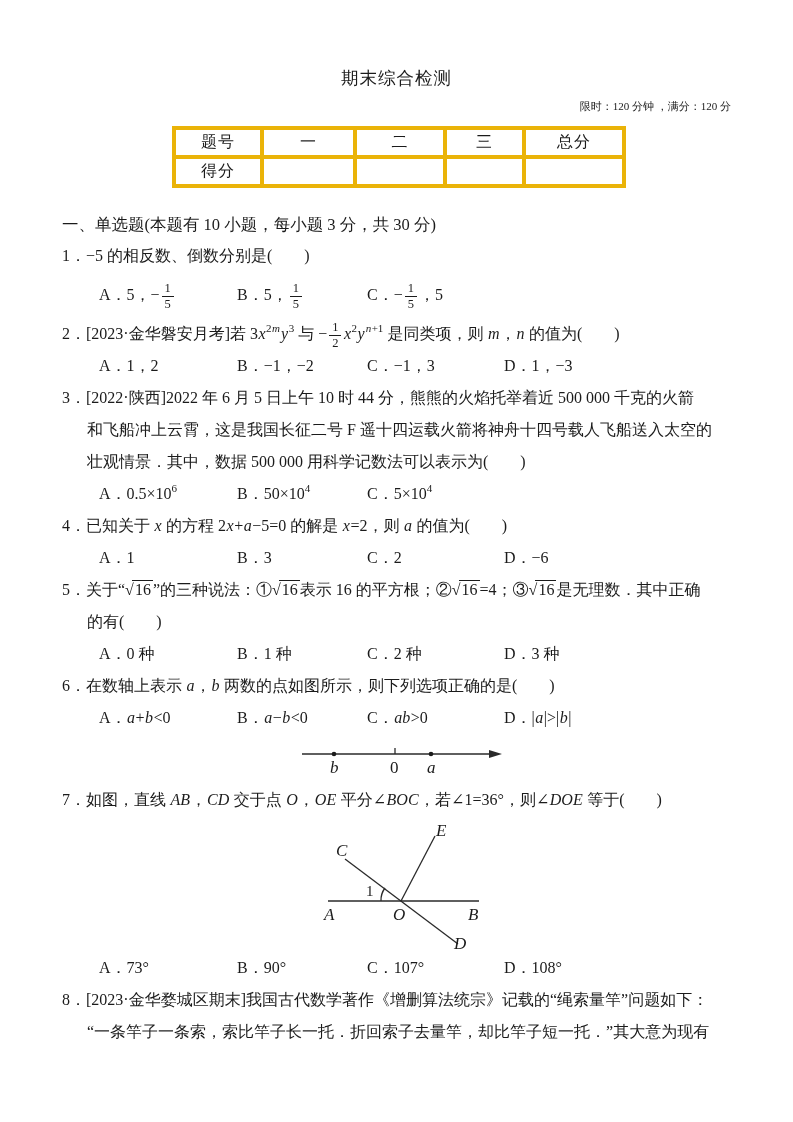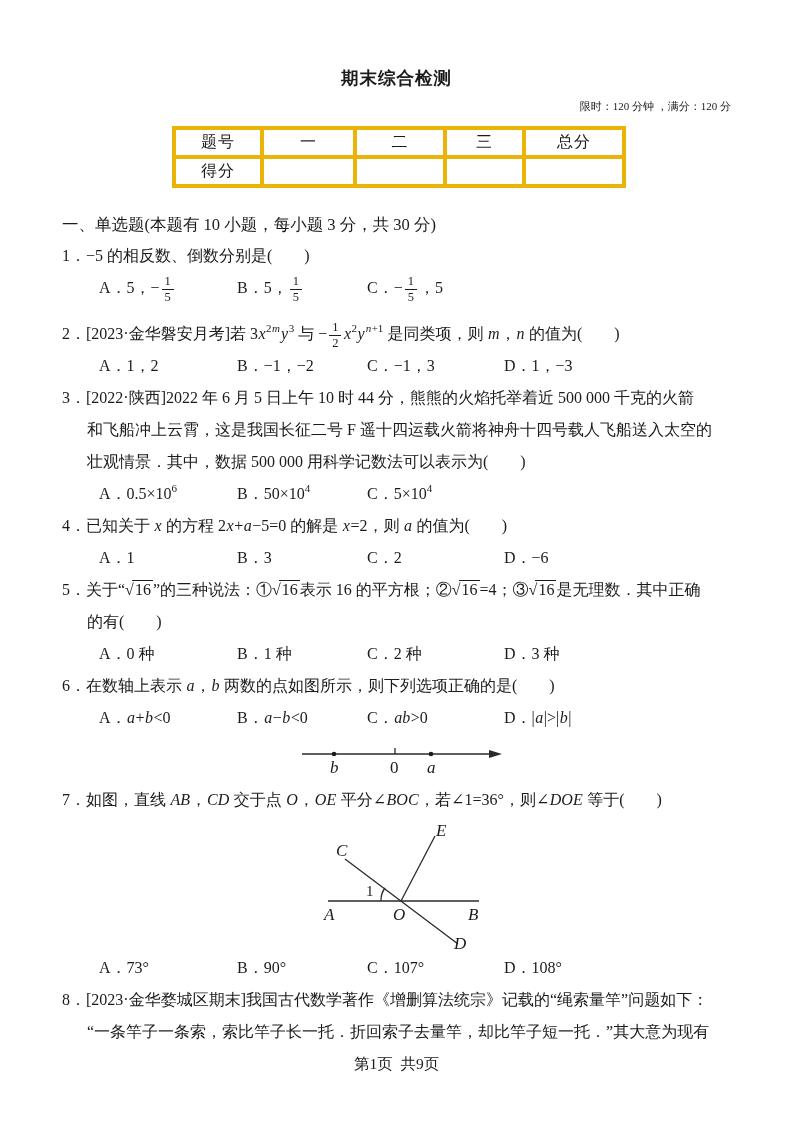--- a/index.html
+++ b/index.html
@@ -1,28 +1,28 @@
 <!DOCTYPE html>
 <html><head>
 <meta charset="utf-8">
 <style>
   *{margin:0;padding:0;box-sizing:border-box}
   html,body{width:793px;height:1122px}
   body{background:#fff;color:#1b1b1b;font-family:"Liberation Serif","DejaVu Serif",serif;font-size:16px;position:relative;overflow:hidden}
   .page{position:absolute;inset:0;padding:66px 62px 0}
-  .title{text-align:center;font-family:"Liberation Sans","DejaVu Sans",sans-serif;font-weight:700;font-size:17.5px;letter-spacing:1px}
+  .title{text-align:center;font-family:"Liberation Sans","DejaVu Sans",sans-serif;font-weight:400;font-size:17.5px;letter-spacing:1px}
   .subtitle{text-align:right;font-size:11px;margin-top:9px}
   table.score{border-collapse:collapse;margin:12px 0 0 110px;table-layout:fixed;width:450px}
   table.score td{border:4px solid #eab308;height:29px;text-align:center;font-size:16px;letter-spacing:1px}
   table.score col.c1{width:88px}table.score col.c2{width:93px}
   table.score col.c3{width:90px}table.score col.c4{width:79px}table.score col.c5{width:100px}
   .sec{margin-top:22px;font-size:16.5px;line-height:30px}
   .qline{line-height:32px}
   .qline.cont{padding-left:25px}
-  .opts{display:flex;align-items:flex-start;line-height:32px;padding-left:37px}
+  .opts{display:flex;align-items:center;line-height:32px;padding-left:37px}
   .opts.tall{height:46px}
   .opt{display:block;white-space:nowrap}
   .opt:nth-child(1){width:138px}
   .opt:nth-child(2){width:130px}
   .opt:nth-child(3){width:137px}
   .opt:nth-child(4){flex:1}
   i{font-style:italic;padding:0 .5px}
   sup{font-size:11px;line-height:0;position:relative;top:-1px}
   .fr{display:inline-flex;flex-direction:column;align-items:center;vertical-align:middle;font-size:12.5px;line-height:1.15;margin:0 2px;text-align:center}
   .fn{border-bottom:1px solid #1b1b1b;padding:0 3px}
@@ -180,14 +180,13 @@
       <span class="opt">C．107°</span>
       <span class="opt">D．108°</span>
     </div>
   </div>
 
   <div>
     <div class="qline">8．[2023·金华婺城区期末]我国古代数学著作《增删算法统宗》记载的“绳索量竿”问题如下：</div>
     <div class="qline cont">“一条竿子一条索，索比竿子长一托．折回索子去量竿，却比竿子短一托．”其大意为现有</div>
   </div>
 
-  <div class="footer">第1页  共9页</div>
 </div>
 
 </body></html>

